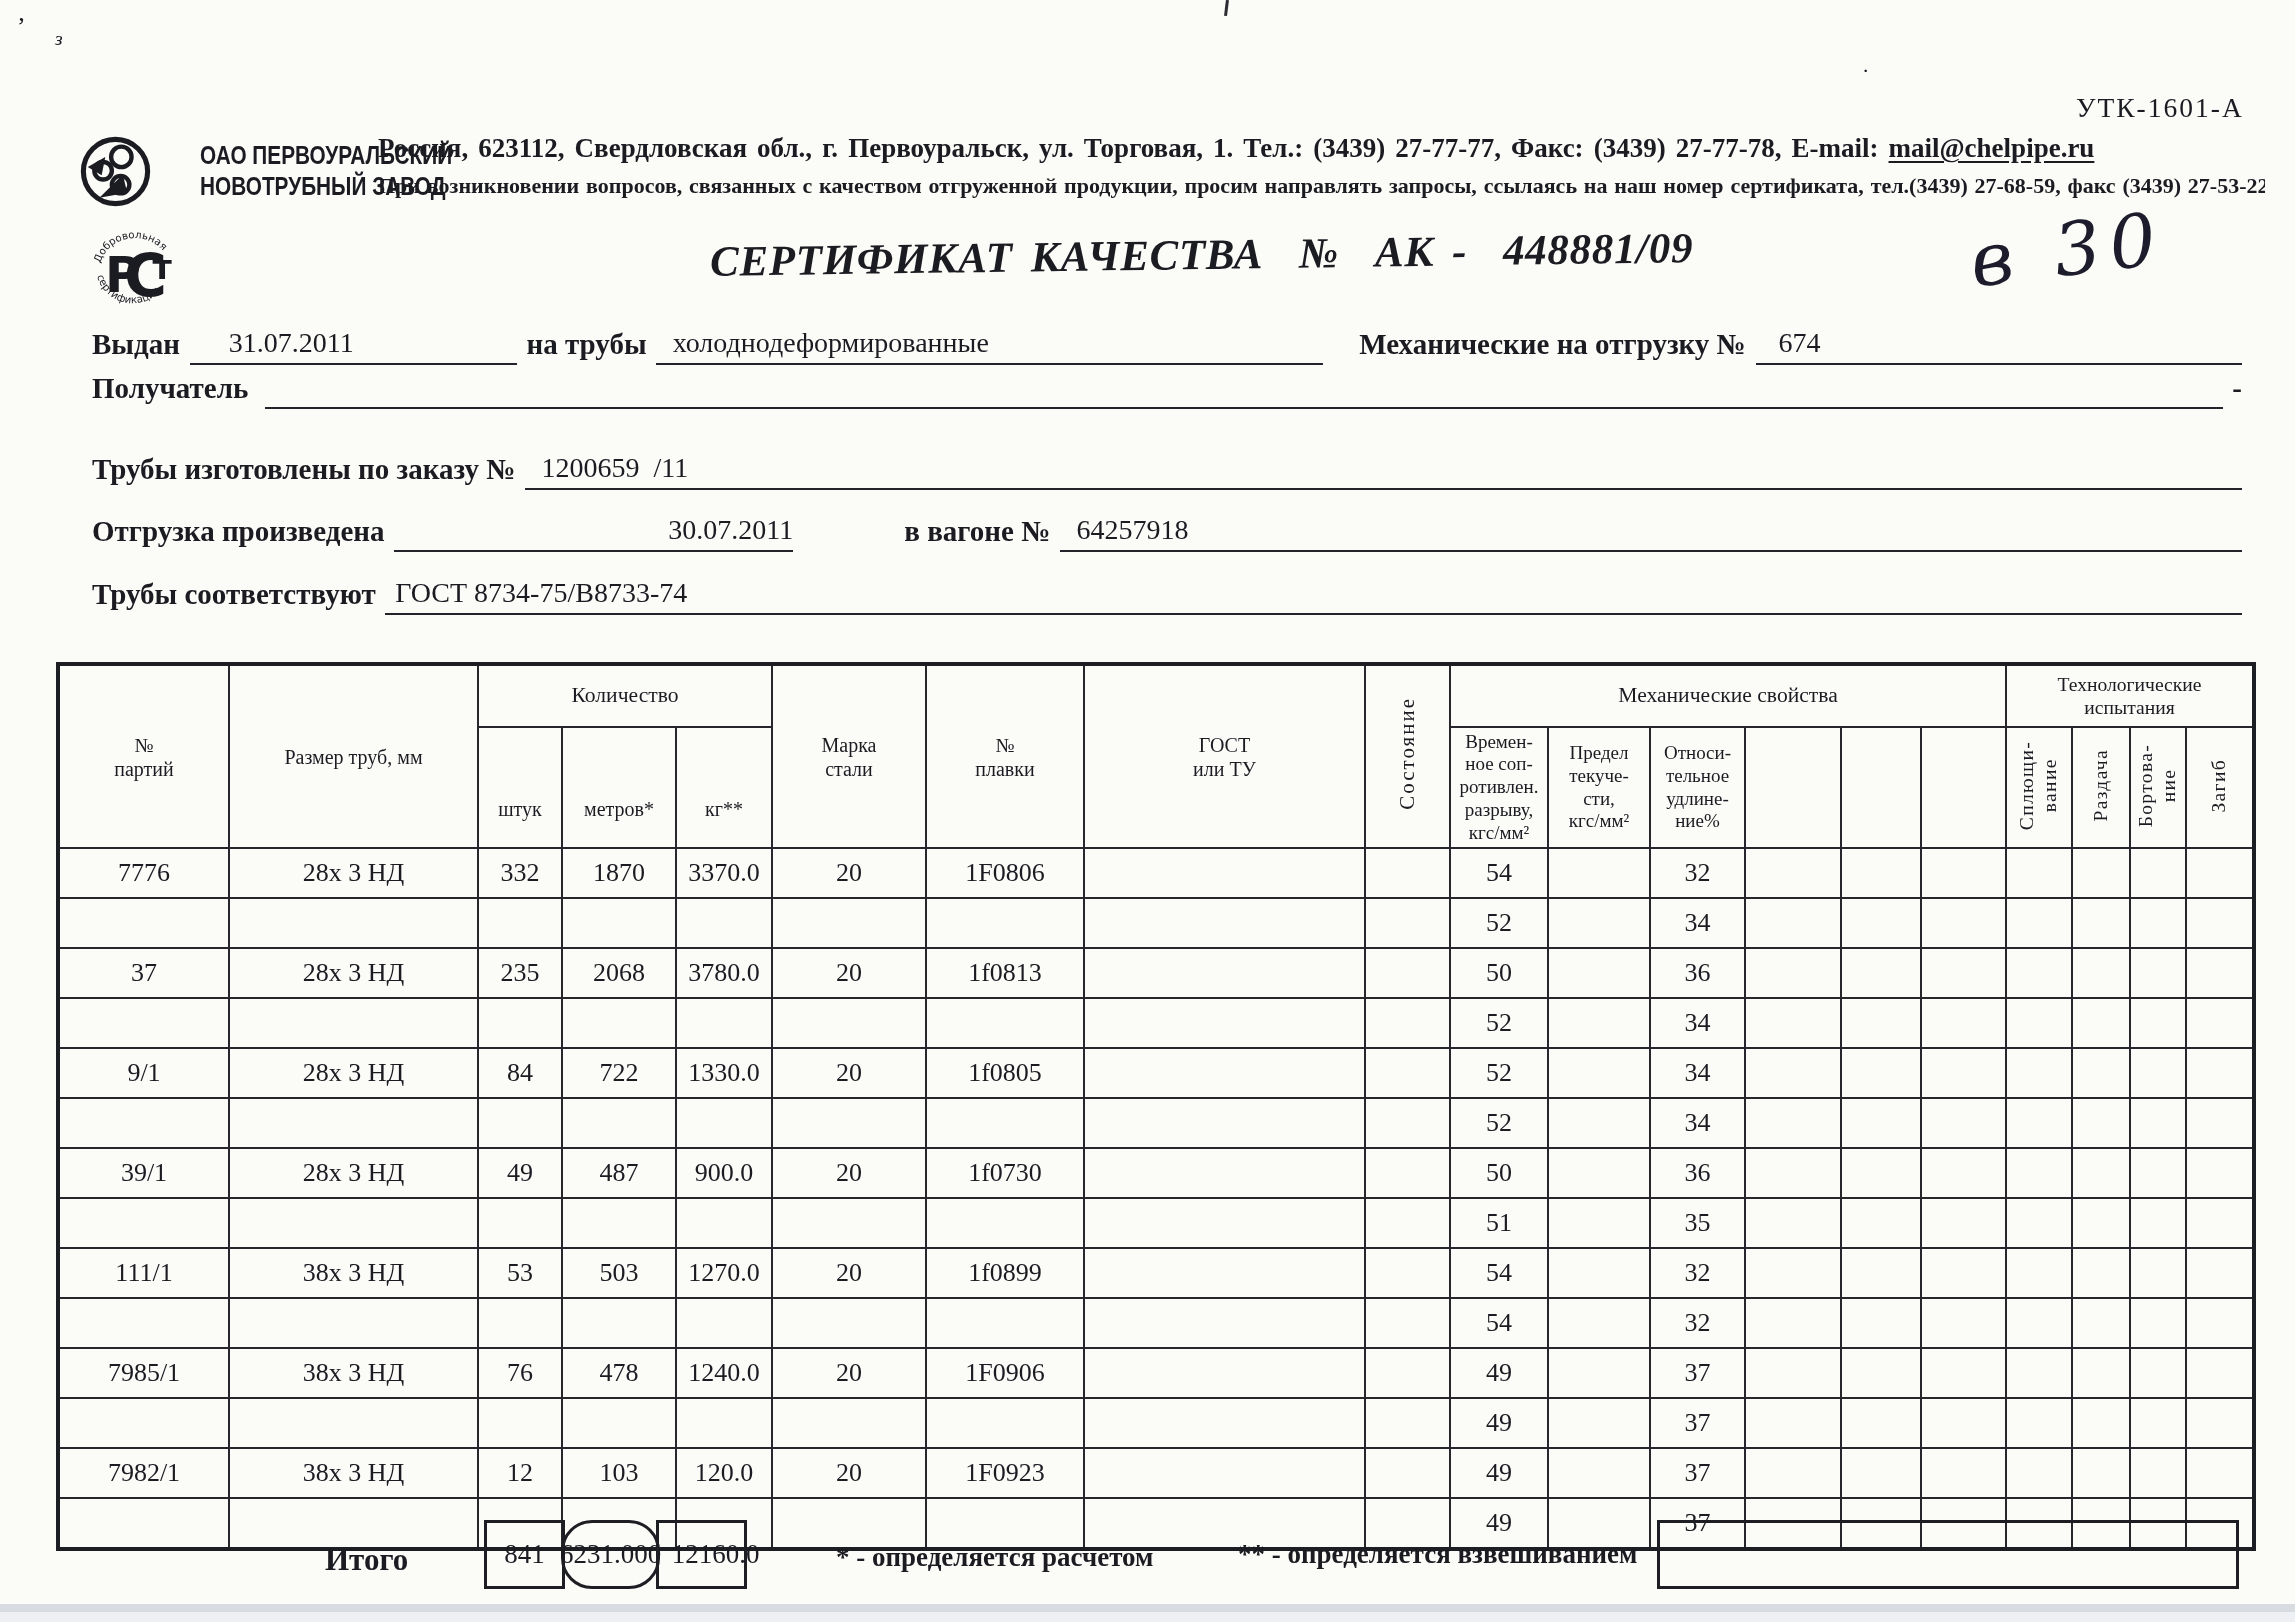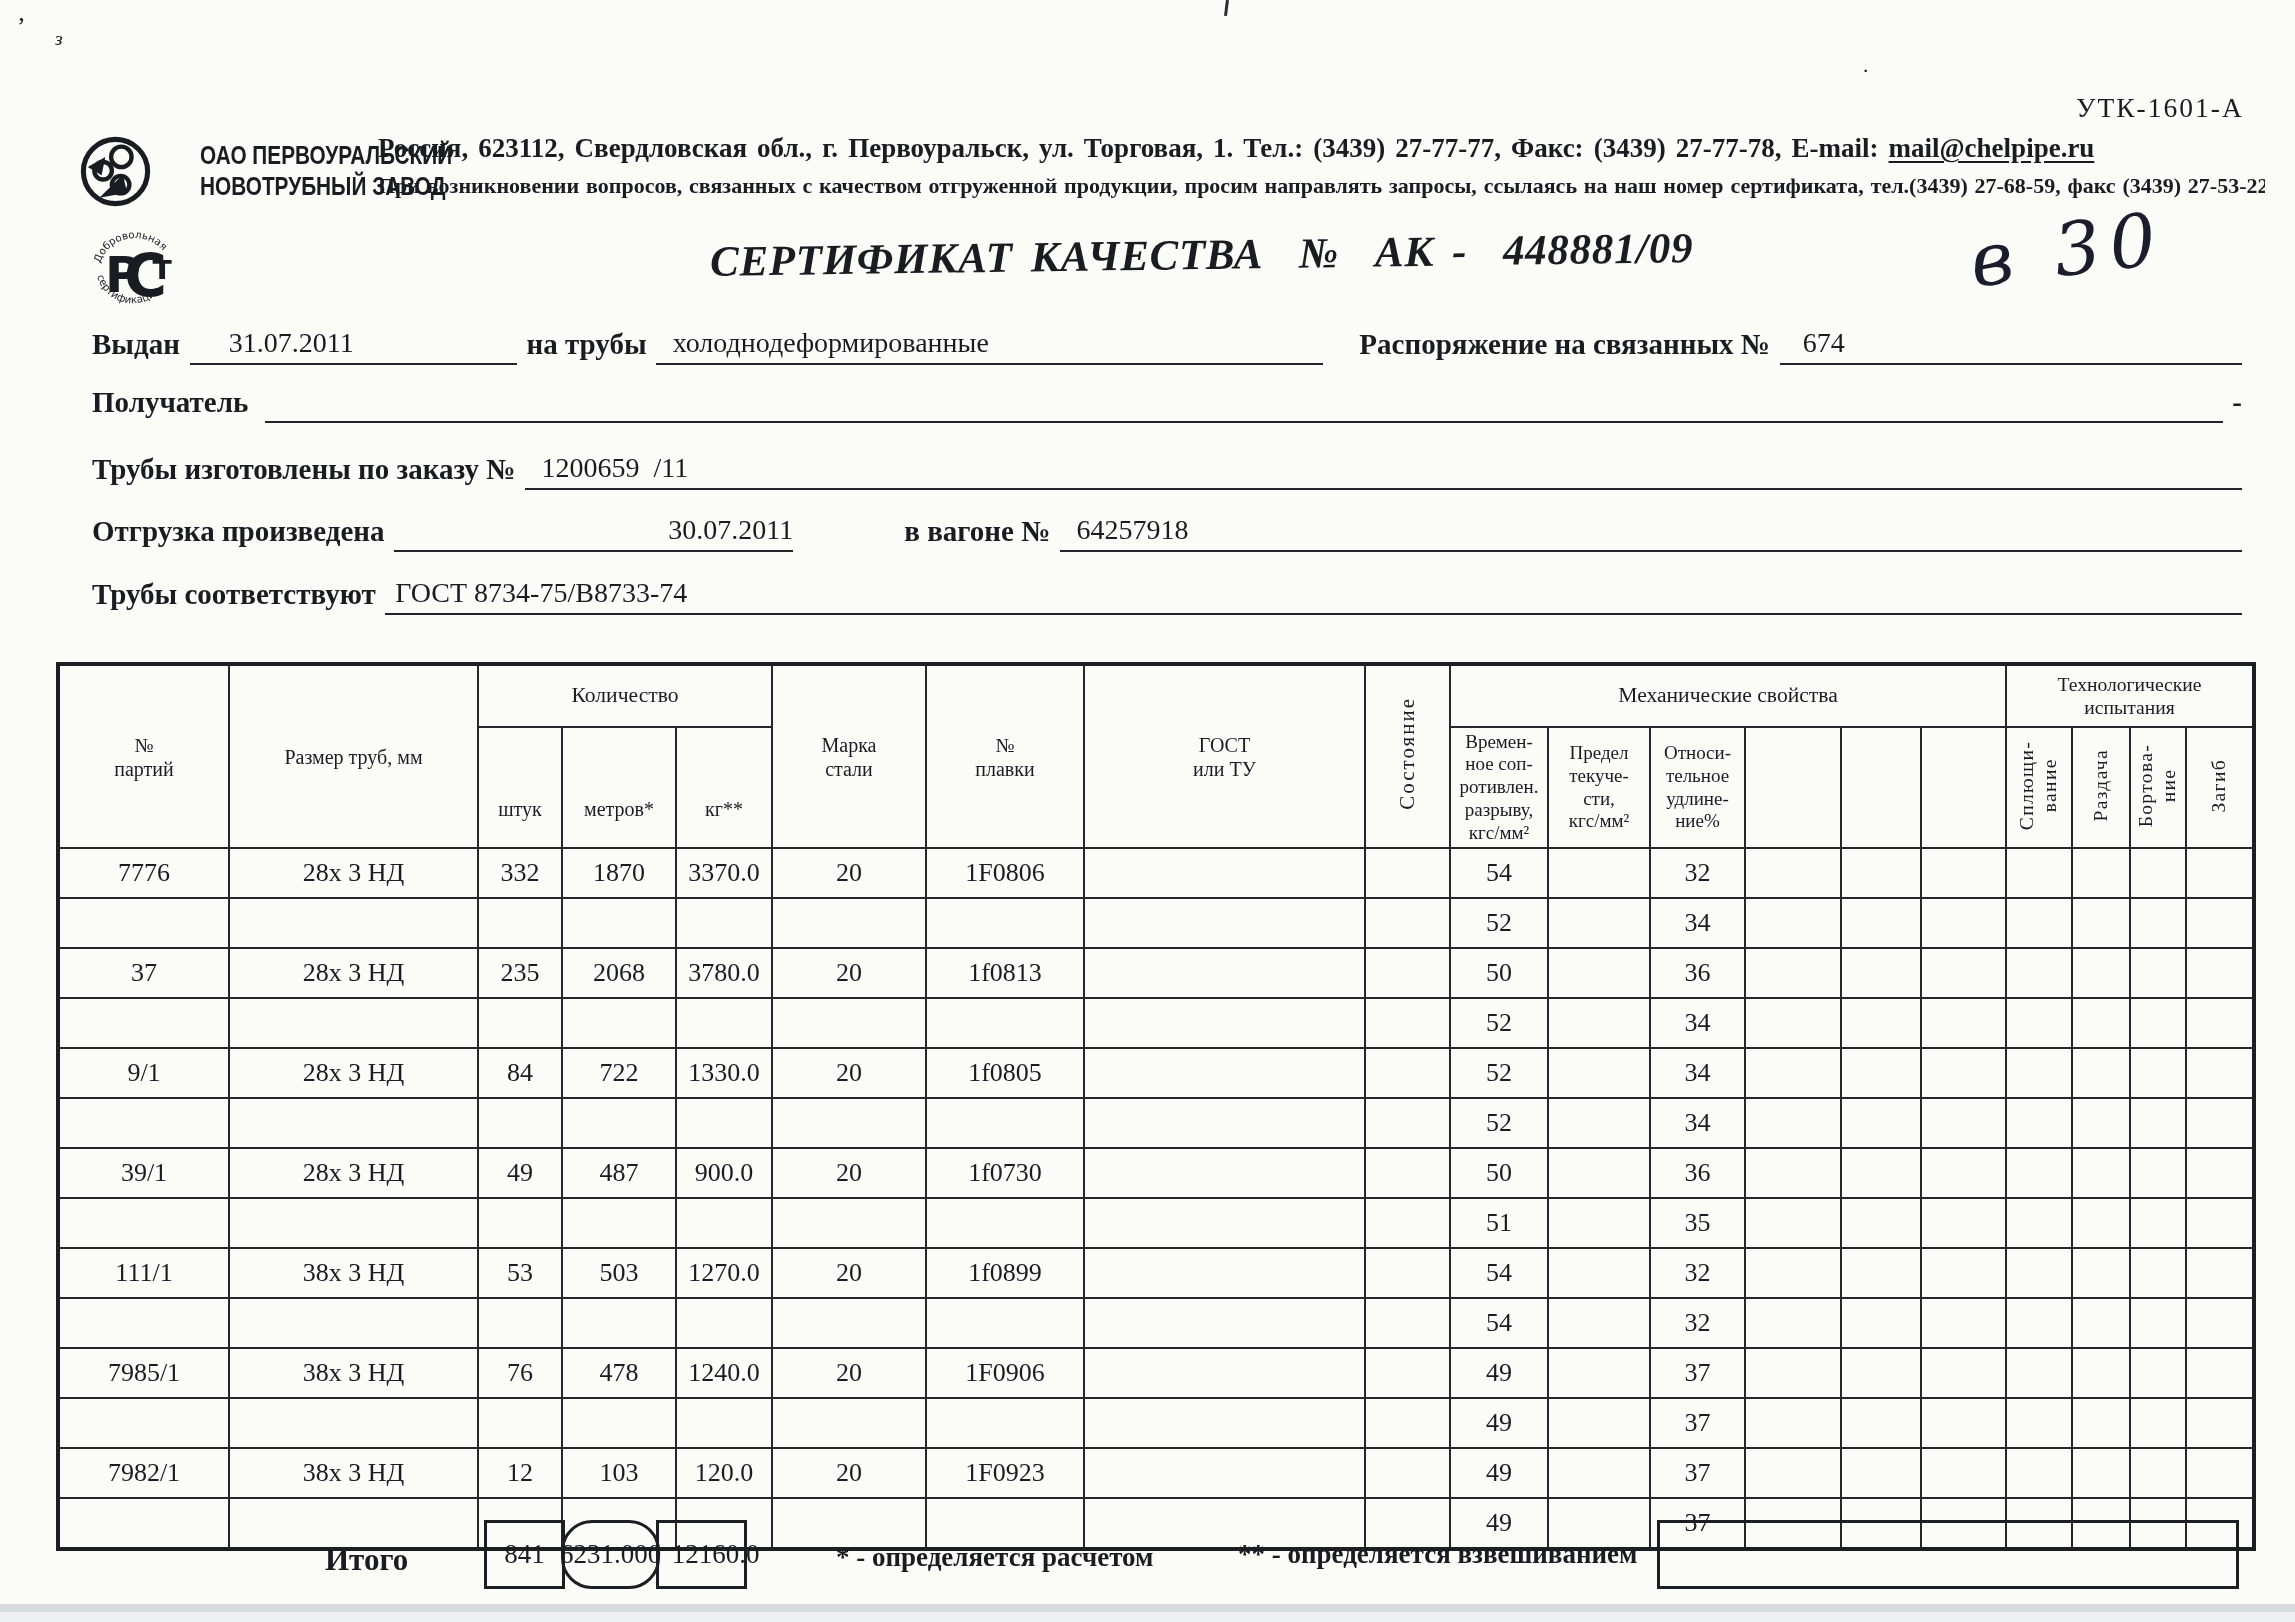--- a/index.html
+++ b/index.html
@@ -114,25 +114,25 @@
 
   <div class="abs title"><span>СЕРТИФИКАТ КАЧЕСТВА</span><span>  №  АК -  448881/09</span></div>
 
   <div class="abs handwr">в 30</div>
 
   <div class="fline" style="top:327px;">
     <span class="flabel">Выдан</span>
     <span class="fval" style="width:327px;margin-left:9.8px;"><span style="padding-left:39px;">31.07.2011</span></span>
     <span class="flabel" style="margin-left:9.8px;">на трубы</span>
     <span class="fval" style="width:667px;margin-left:9.8px;"><span style="padding-left:16.4px;">холоднодеформированные</span></span>
-    <span class="flabel" style="margin-left:36px;">Распоряжение на связанных №</span>
+    <span class="flabel" style="margin-left:36px;">Механические на отгрузку №</span>
     <span class="fval grow" style="margin-left:9.8px;"><span style="padding-left:23px;">674</span></span>
   </div>
 
-  <div class="fline" style="top:385px;">
+  <div class="fline" style="top:371px;">
     <span class="flabel">Получатель</span>
     <span class="fval grow" style="margin-left:16.4px;"><span></span></span>
     <span class="flabel" style="margin-left:9.8px;">-</span>
   </div>
 
   <div class="fline" style="top:452px;">
     <span class="flabel">Трубы изготовлены по заказу №</span>
     <span class="fval grow" style="margin-left:9.8px;"><span style="padding-left:16.4px;">1200659  /11</span></span>
   </div>
 

